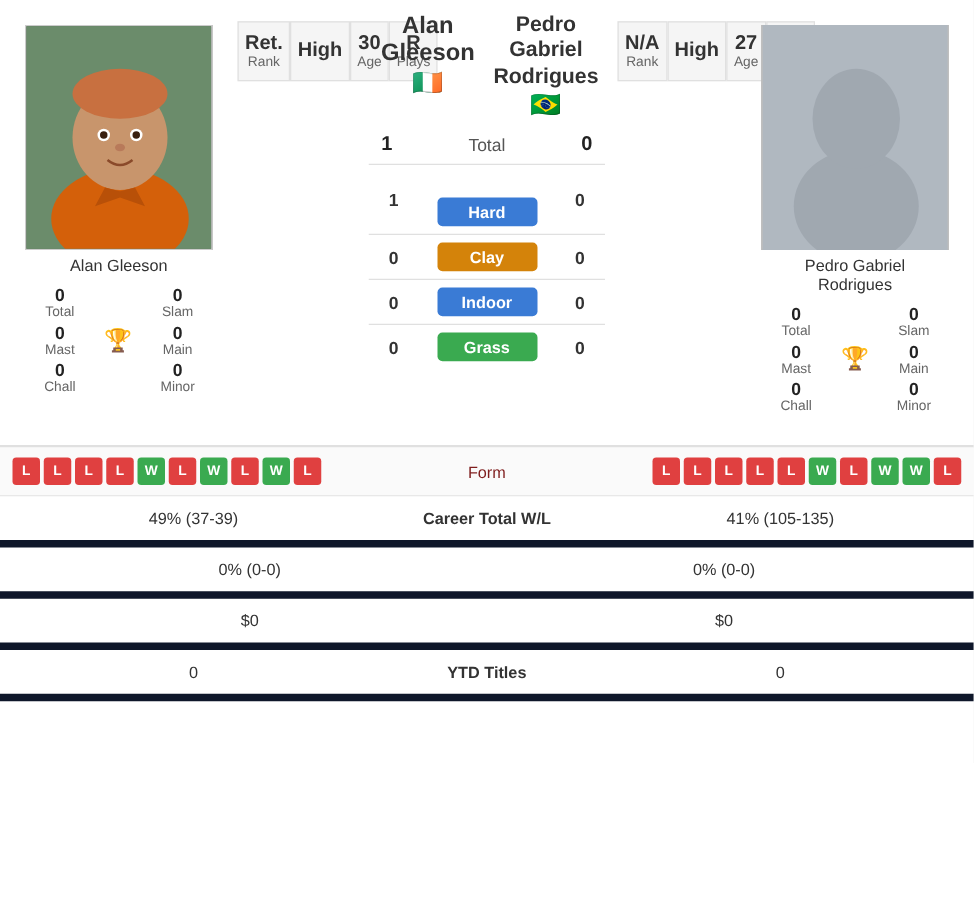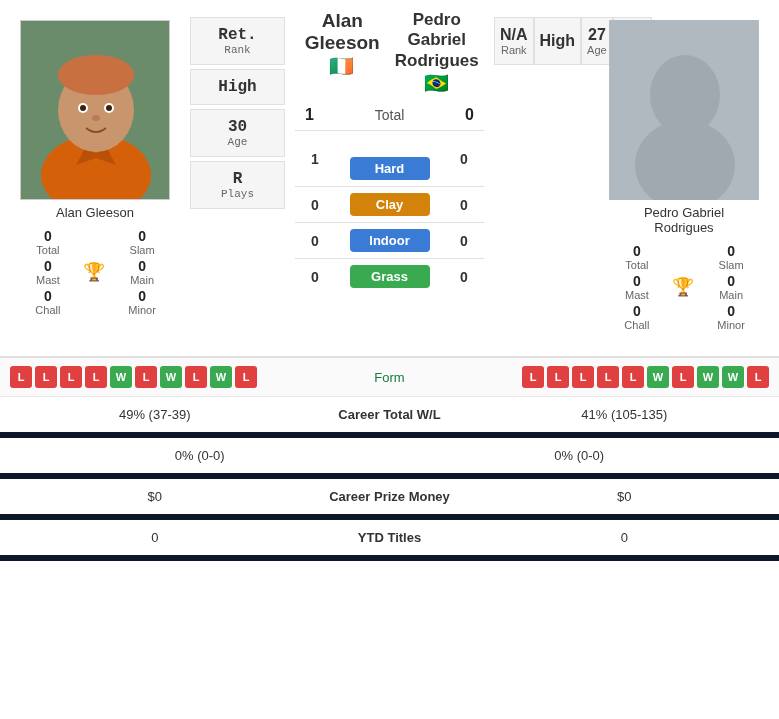--- a/index.html
+++ b/index.html
@@ -87,23 +87,22 @@
       flex-shrink: 0;
       display: flex;
       flex-direction: column;
       align-items: center;
       padding: 10px 5px;
     }
     .col-left-stats {
       width: 105px;
       flex-shrink: 0;
       display: flex;
-      flex-direction: column;
+      flex-direction: row;
       padding: 5px;
-      font-family: Liberation Mono, monospace;
     }
     .col-center {
       flex: 1;
       display: flex;
       flex-direction: column;
     }
     .col-right-stats {
       width: 105px;
       flex-shrink: 0;
       display: flex;
@@ -164,21 +163,21 @@
       align-items: center;
       justify-content: center;
       font-size: 11px;
       font-weight: bold;
       color: white;
     }
     .form-badge.W { background: #3aaa50; }
     .form-badge.L { background: #e04040; }
     .form-label {
       font-size: 13px;
-      color: #15803d;
+      color: #7f1d1d;
       width: 100px;
       text-align: center;
       flex-shrink: 0;
     }
     .stats-row {
       display: flex;
       align-items: center;
       padding: 10px 10px;
       border-bottom: 6px solid #0f172a;
     }
@@ -479,21 +478,20 @@
     <div class="stats-row-left">49% (37-39)</div>
     <div class="stats-row-label">Career Total W/L</div>
     <div class="stats-row-right">41% (105-135)</div>
   </div>
         <div class="stats-row">
     <div class="stats-row-left">0% (0-0)</div>
     <div class="stats-row-right">0% (0-0)</div>
   </div>
         <div class="stats-row">
     <div class="stats-row-left">$0</div>
-    <div class="stats-row-label">Career Prize Money</div>
     <div class="stats-row-right">$0</div>
   </div>
         <div class="stats-row">
     <div class="stats-row-left">0</div>
     <div class="stats-row-label">YTD Titles</div>
     <div class="stats-row-right">0</div>
   </div>
       </div>
   </div>
 

